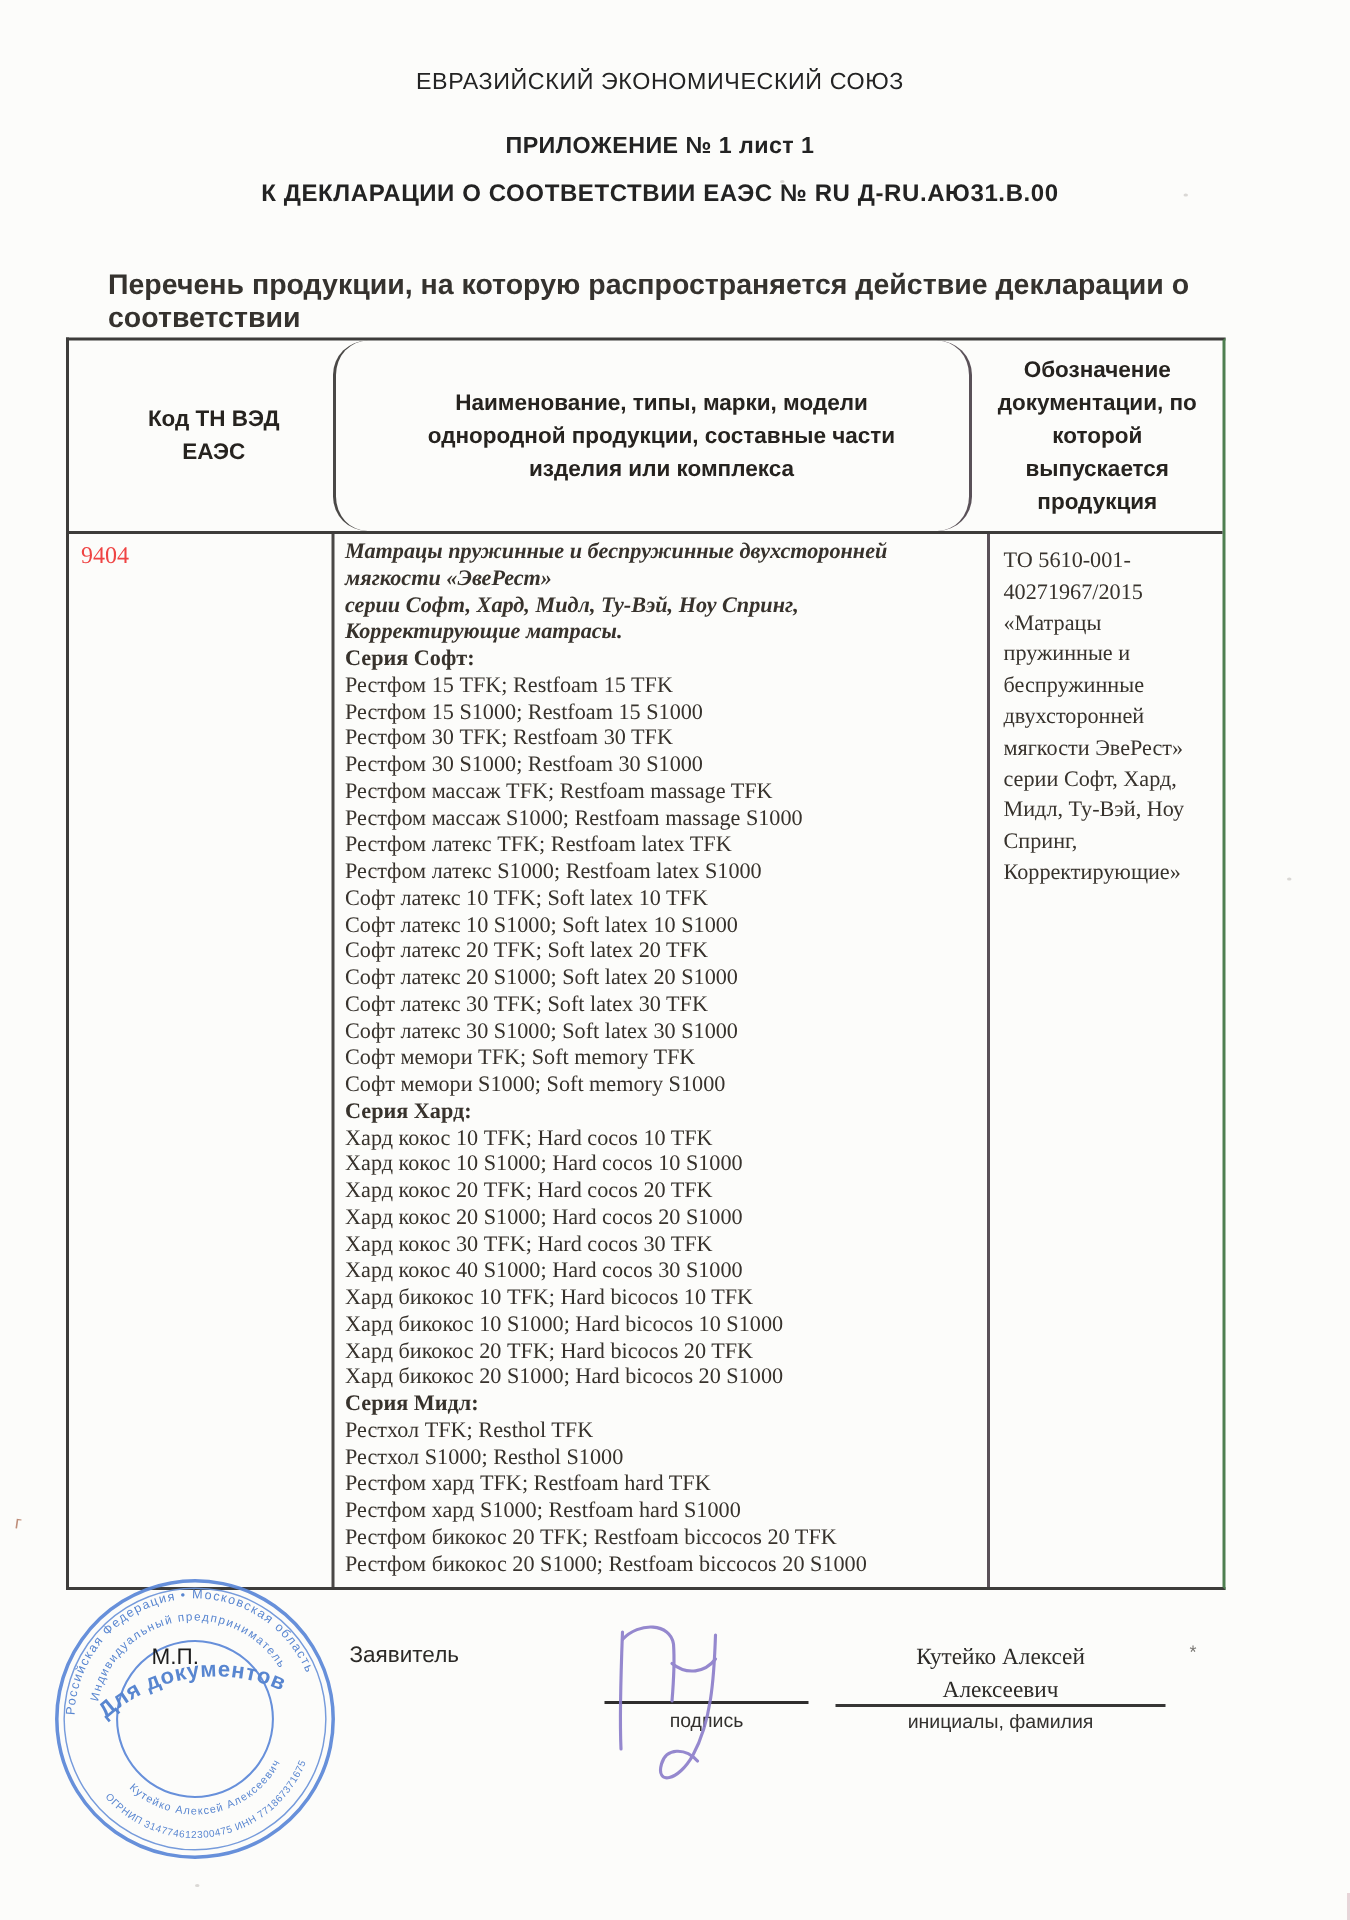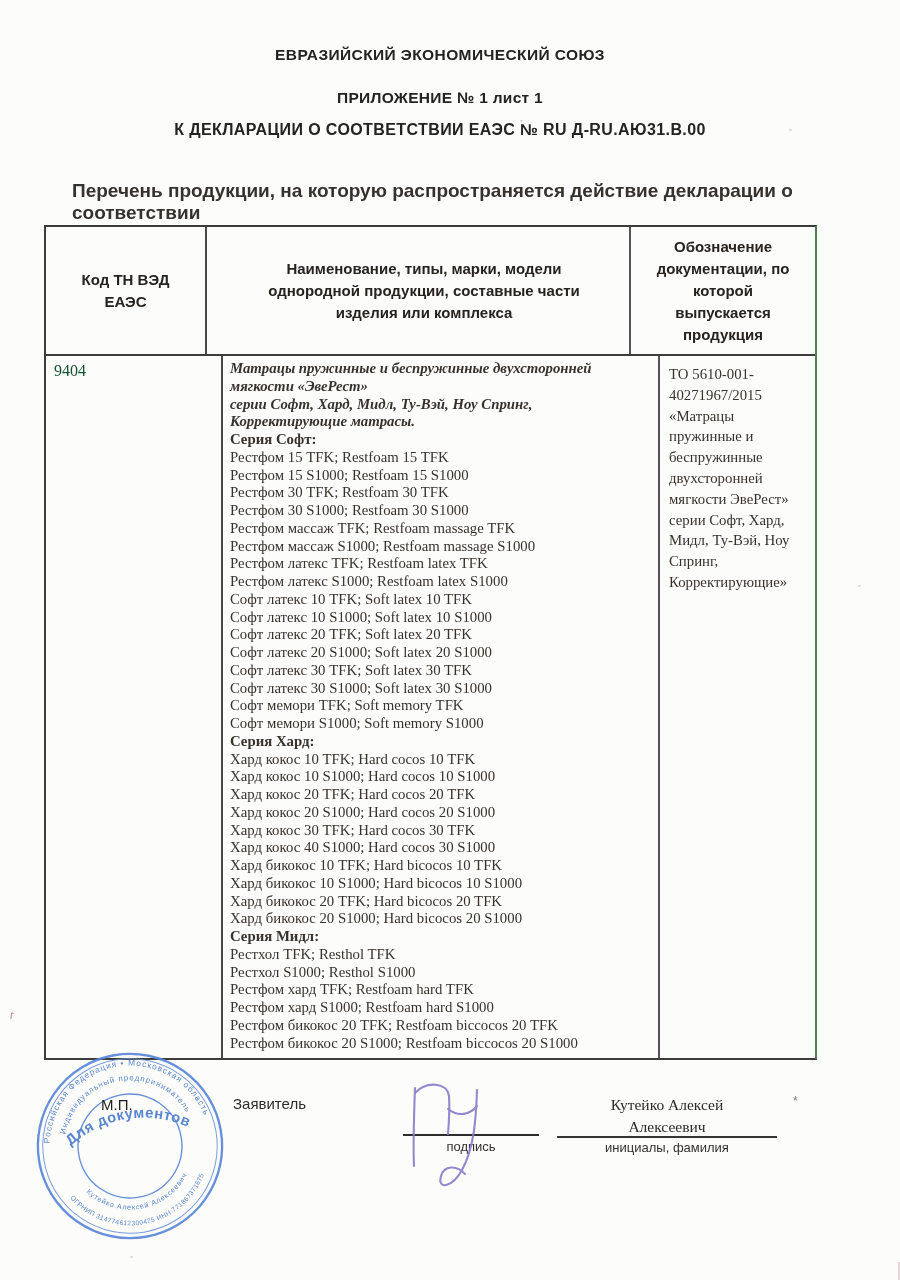--- a/index.html
+++ b/index.html
@@ -1,34 +1,34 @@
 <!DOCTYPE html>
 <html><head>
 <meta charset="utf-8">
 <style>
   html,body{margin:0;padding:0;background:#e8e8e8;}
   .page{position:relative;width:900px;height:1280px;background:#fcfcfa;overflow:hidden;
         font-family:"Liberation Sans",sans-serif;color:#2b2824;}
   .ctr{text-align:center;}
-  .t1{position:absolute;left:0;top:46px;width:880px;font-size:15.5px;font-weight:bold;letter-spacing:.4px;color:#232323;}
+  .t1{position:absolute;left:0;top:46px;width:880px;font-size:15.5px;font-weight:normal;letter-spacing:.4px;color:#232323;}
   .t2{position:absolute;left:0;top:89px;width:880px;font-size:15.5px;font-weight:bold;letter-spacing:.3px;color:#232323;}
   .t3{position:absolute;left:0;top:121px;width:880px;font-size:16px;font-weight:bold;letter-spacing:.4px;color:#232323;}
   .intro{position:absolute;left:72px;top:180px;width:790px;font-size:19px;color:#35322e;font-weight:bold;}
 
   
   .tbl{position:absolute;left:44px;top:225px;width:769px;
        border:2px solid #3d3c3a;border-right-color:#4e7f50;display:flex;flex-direction:column;}
   .hrow{display:flex;height:127px;border-bottom:2px solid #3d3c3a;}
   .brow{display:flex;}
-  .c1{width:159px;}
+  .c1{width:159px;padding-left:17px;}
   .c2{width:410px;border-left:2px solid #4a4846;border-right:2px solid #5a5158;padding-left:12px;}
   .c3{flex:1;}
   .hcell{display:flex;flex-direction:column;align-items:center;justify-content:center;
-         font-weight:bold;font-size:15px;line-height:22px;color:#26231f;}
-  .bc1{padding:6px 8px;font-family:"Liberation Serif",serif;font-size:16px;color:#14532d;}
+         font-weight:bold;font-size:15px;line-height:22px;color:#26231f;border-radius:23px;}
+  .bc1{padding:6px 8px;font-family:"Liberation Serif",serif;font-size:16px;color:#ef4444;}
   .bc2{padding:4px 18px 6px 7px;font-family:"Liberation Serif",serif;font-size:14.8px;
        line-height:17.75px;color:#37322c;}
   .bc3{padding:8px 8px 8px 9px;font-family:"Liberation Serif",serif;font-size:14.8px;
        line-height:20.8px;color:#37322c;}
   .pl.bi{font-weight:bold;font-style:italic;}
   .pl.b{font-weight:bold;}
 
   
   .mp{position:absolute;left:101px;top:1096px;font-size:15px;color:#1d1d1d;z-index:6;}
   .applicant{position:absolute;left:233px;top:1095px;font-size:15px;color:#2c2a27;}

